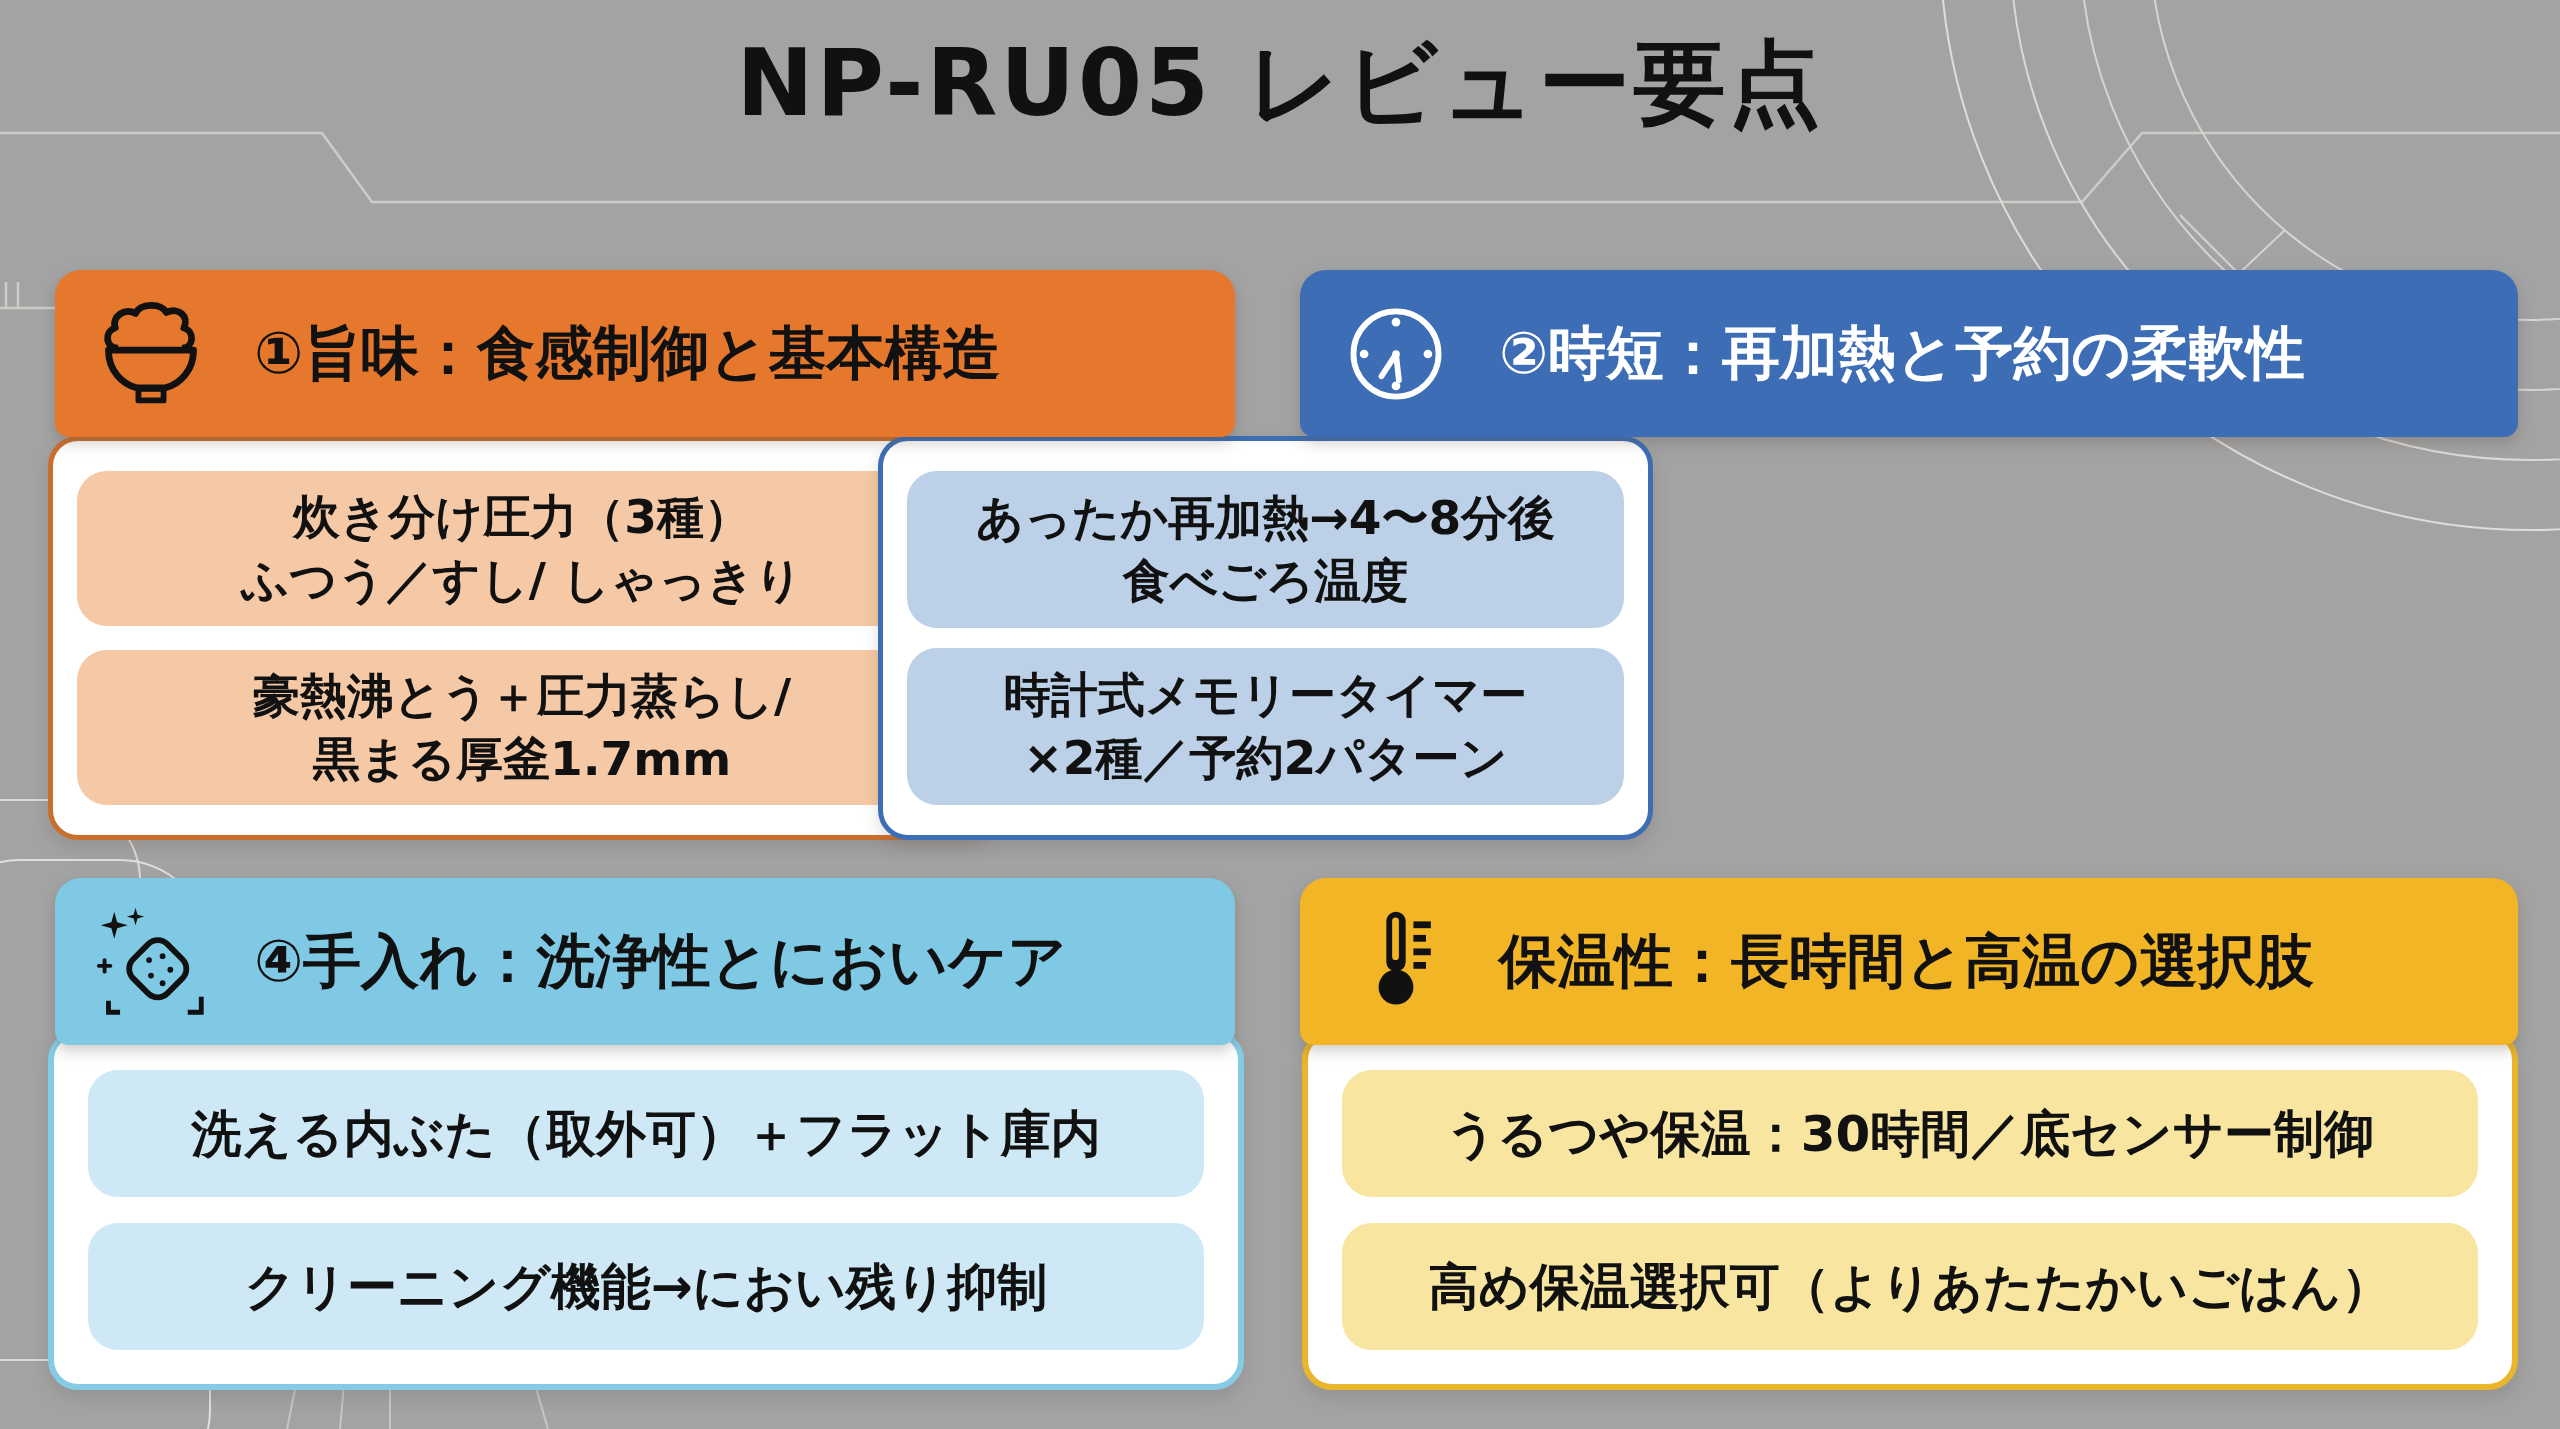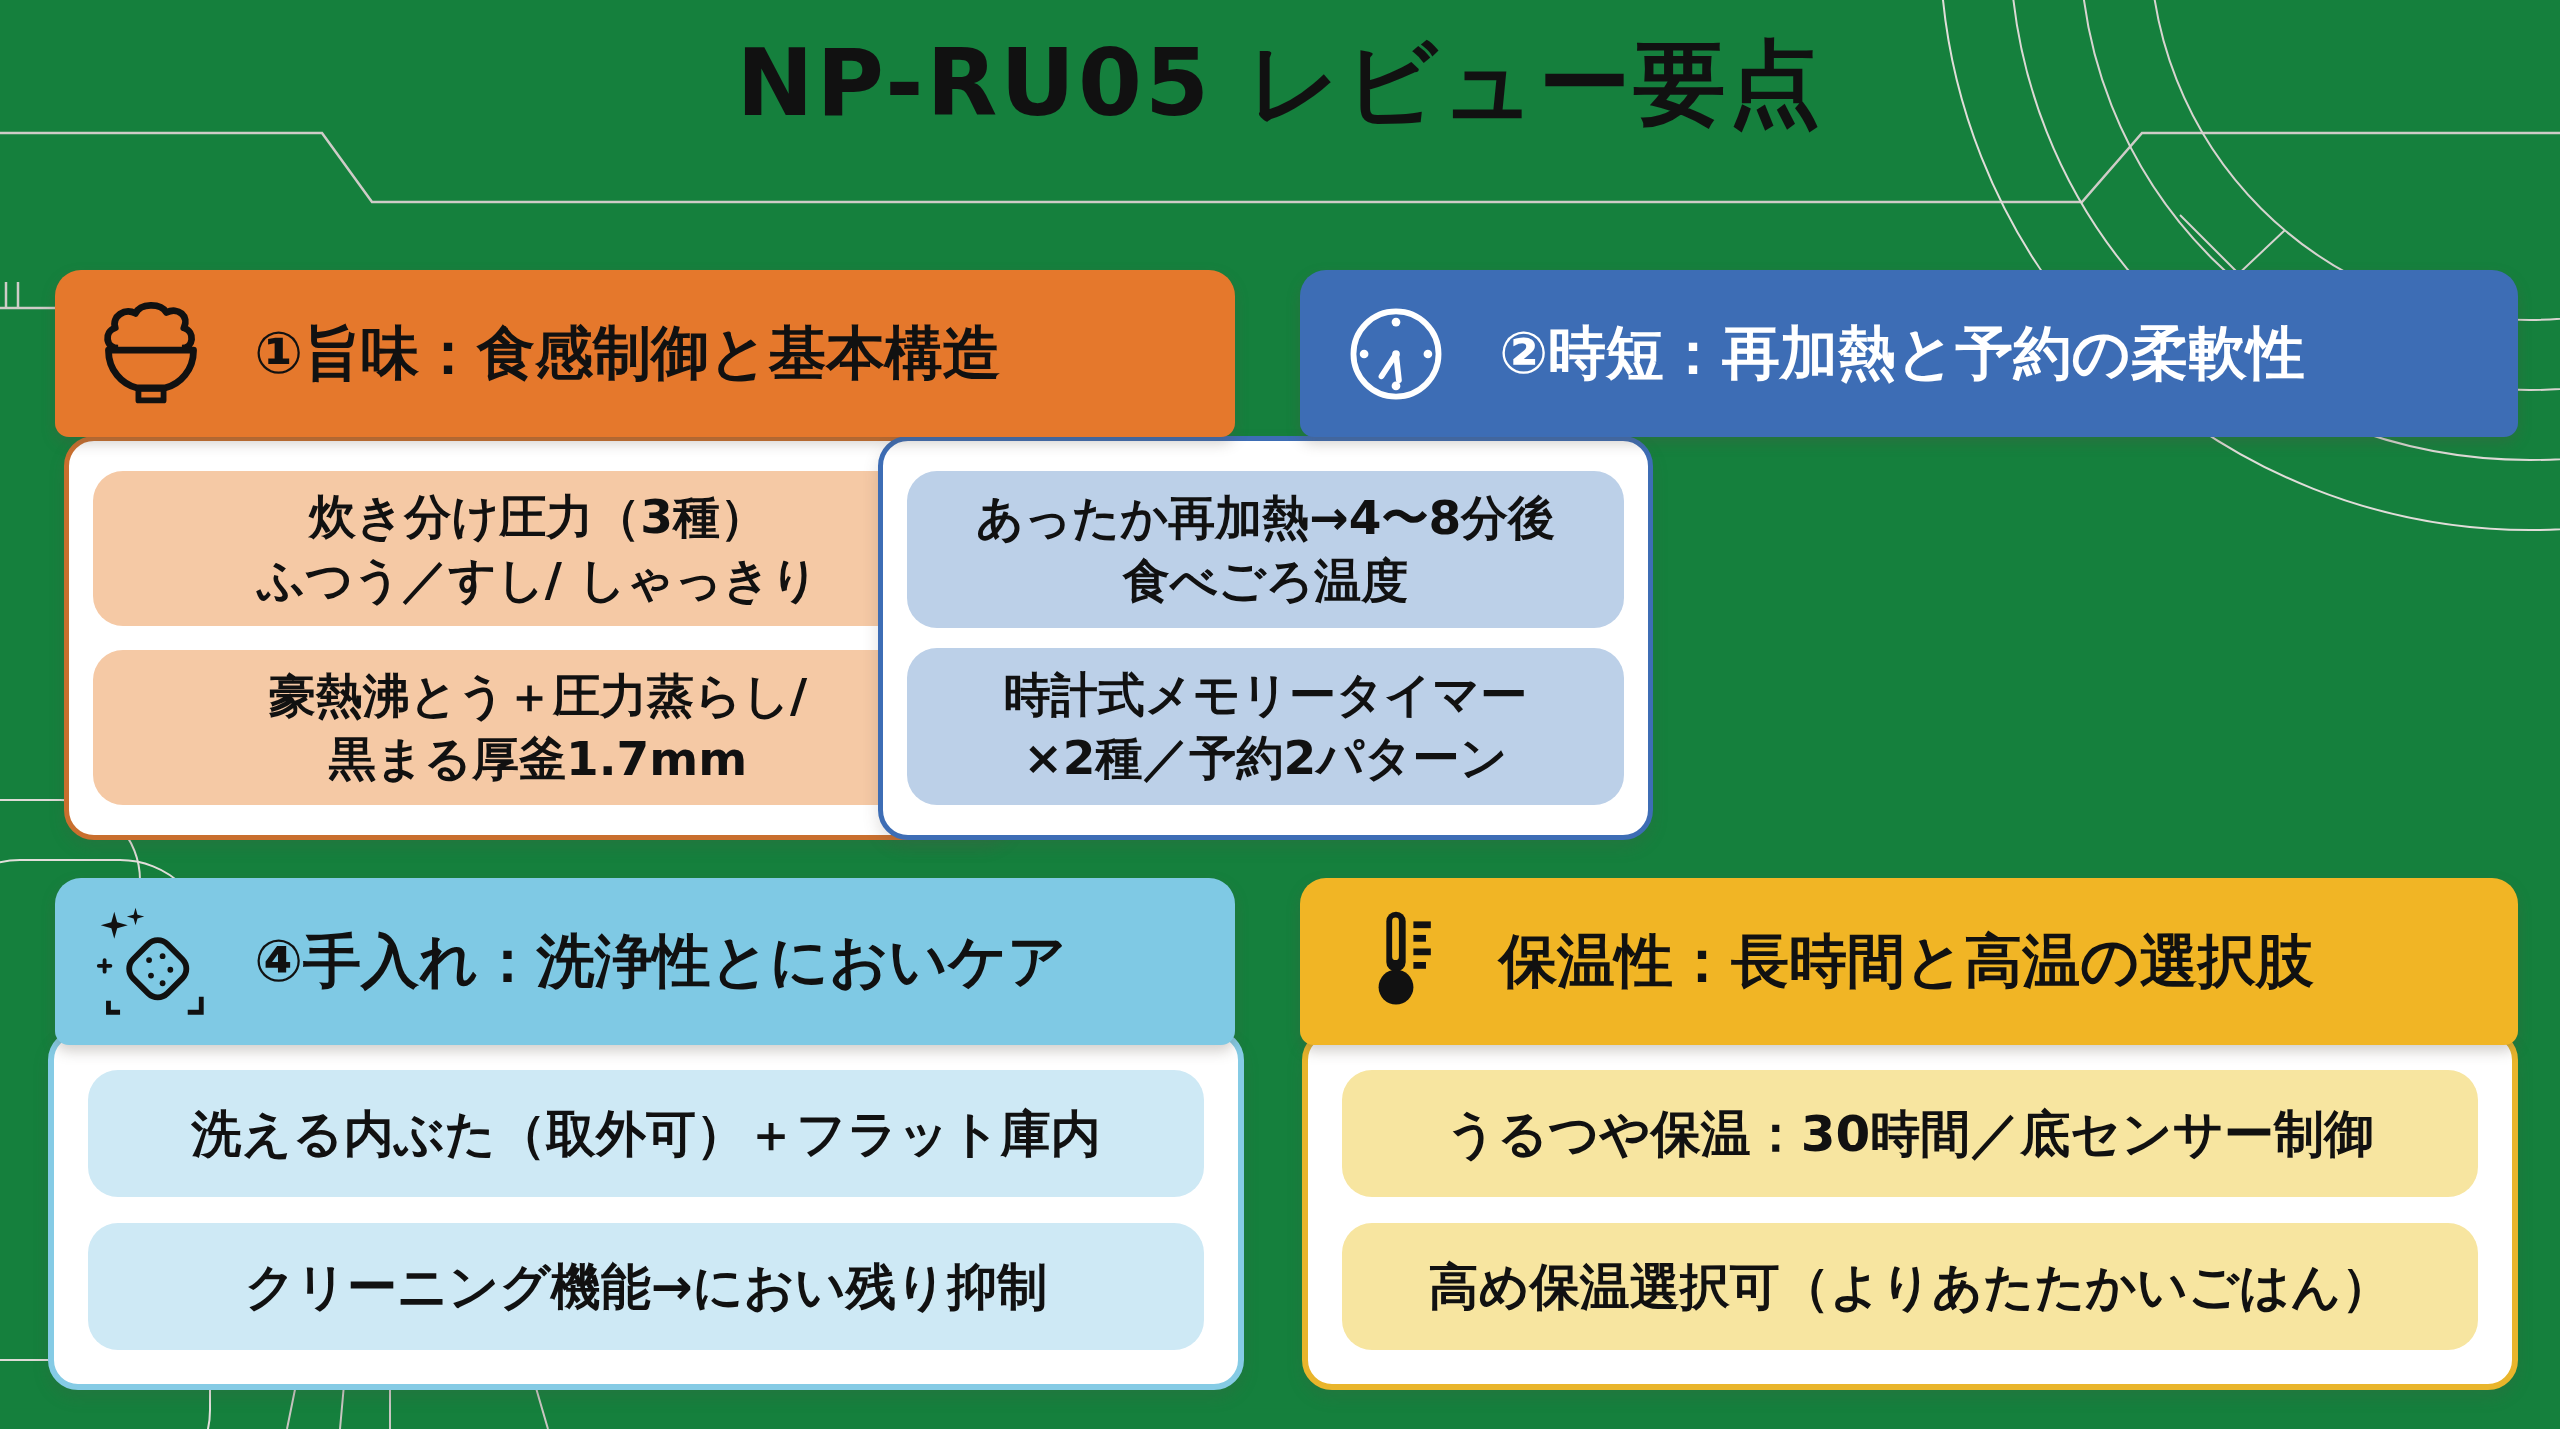--- a/index.html
+++ b/index.html
@@ -1,18 +1,18 @@
 <!DOCTYPE html>
 <html lang="ja"><head>
 <meta charset="utf-8">
 <style>
   html,body{margin:0;padding:0;background:#e9e7e3;}
   .stage{
     position:relative;width:2560px;height:1429px;overflow:hidden;
-    background:#15803d;color:#111;
+    background:#a3a3a3;color:#111;
     font-family:"DejaVu Sans","Liberation Sans",sans-serif;
   }
   .deco{position:absolute;left:0;top:0;width:2560px;height:1429px;z-index:0;}
   .title{
     position:absolute;left:0;top:22px;width:100%;text-align:center;
     font-size:92px;font-weight:900;letter-spacing:3px;z-index:3;
   }
   .hdr{
     position:absolute;height:167px;border-radius:26px 26px 14px 14px;
     display:flex;align-items:center;gap:30px;padding:0 20px 0 38px;box-sizing:border-box;
@@ -24,21 +24,21 @@
   #hdr-care{left:55px;top:878px;width:1180px;background:#7fc9e4;}
   #hdr-warm{left:1300px;top:878px;width:1218px;background:#f1b525;}
   .icon{width:116px;height:116px;flex:0 0 auto;display:block;}
   .icon svg{width:100%;height:100%;display:block;}
   .cont{
     position:absolute;background:#fff;border-style:solid;box-sizing:border-box;
     border-radius:30px;display:flex;flex-direction:column;z-index:1;
     box-shadow:0 8px 16px rgba(90,80,70,.18);
   }
   .cont.top{top:436px;height:404px;border-width:5px;padding:30px 24px;gap:24px;}
-  #cont-1{left:64px;width:948px;border-color:#c96f2e;}
+  #cont-1{left:48px;width:948px;border-color:#c96f2e;}
   #cont-2{left:878px;width:775px;border-color:#3d6db5;gap:20px;}
   #cont-3{left:1718px;width:800px;border-color:#8cc47f;}
   .cont.bottom{top:1030px;height:360px;border-width:6px;padding:34px 34px;gap:26px;}
   #cont-4{left:48px;width:1196px;border-color:#85cbe5;}
   #cont-5{left:1302px;width:1216px;border-color:#e9b52b;}
   .pill{
     flex:1;border-radius:30px;display:flex;flex-direction:column;
     align-items:center;justify-content:center;text-align:center;
     font-weight:900;line-height:1.32;white-space:nowrap;
   }

